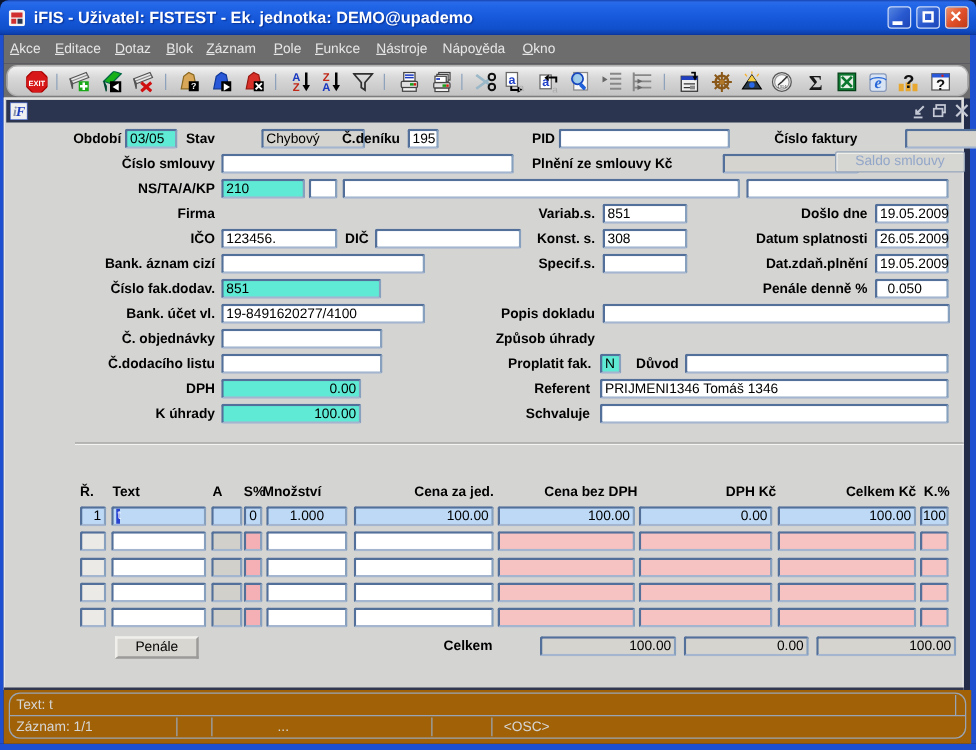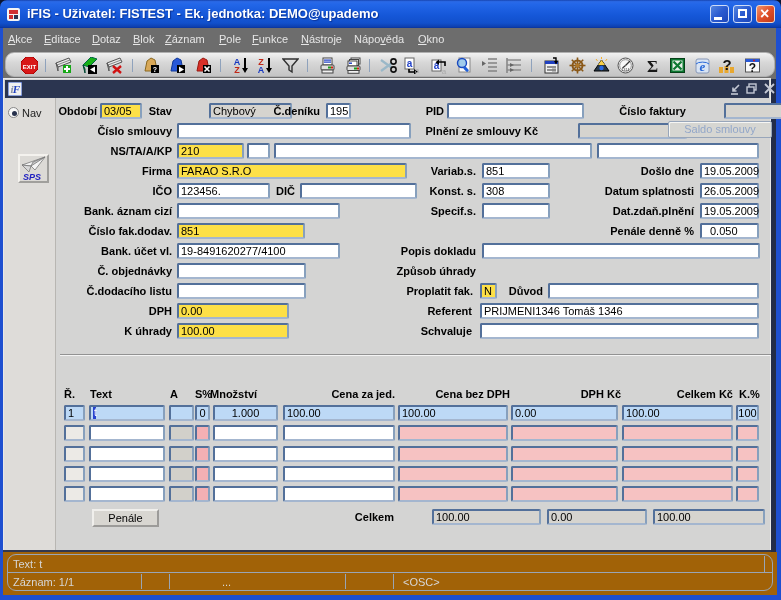--- a/index.html
+++ b/index.html
@@ -24,25 +24,25 @@
   #mdiright { left:771px; top:79px; width:5px; height:473px; background:#232c48; }
   #innerwin { left:3px; top:78px; width:768px; height:474px; background:#d4d4d3; border:1px solid #e8e8e8; }
   #ititle { left:5px; top:80px; width:764px; height:18px; background:#2b3550; }
   #ititle .txt { position:absolute; left:24px; top:3px; font-size:11px; color:#ccd0da; }
   
   #sidebar { left:4px; top:98px; width:52px; height:453px; background:#dedcd9; border-right:1px solid #b8b6b2; }
   
   .fld { position:absolute; height:16px; background:#fff; border:2px solid;
          border-color:#53709a #87a0bd #a4b6cf #53709a; border-radius:2px;
          font-size:11px; line-height:12px; padding:0 2px; color:#000; white-space:pre; }
-  .pink { background:#fde047; }
+  .pink { background:#5eead4; }
   .gray { background:#d6d4cf;margin-left:32px; }
   .blue { background:#bdd9f6; }
   .lbl { position:absolute; font-size:11px; font-weight:bold; color:#000; text-align:right; white-space:pre; }
-  .rt { }
+  .rt { text-align:right; }
   .ct { text-align:center; }
   .btn { position:absolute; background:#d8d6d1; border:2px outset #f0efec; font-size:11px; text-align:center; }
   
   #status { left:3px; top:552px; width:774px; height:43px; background:#a16207; }
 </style>
 </head>
 <body>
 <div id="win">
   <div class="abs" id="titlebar">
     <svg class="abs" style="left:7px;top:8px" width="13" height="13" viewBox="0 0 13 13">
@@ -271,33 +271,20 @@
         <line x1="1" y1="10" x2="8" y2="10" stroke="#c4c8d4" stroke-width="1.6"></line>
       </svg>
     <svg class="abs" style="left:741px;top:3px" width="11" height="11" viewBox="0 0 11 11">
         <rect x="3" y="1" width="7" height="6" fill="none" stroke="#c4c8d4" stroke-width="1.4"></rect>
         <rect x="1" y="4" width="7" height="6" fill="#2b3550" stroke="#c4c8d4" stroke-width="1.4"></rect>
       </svg>
     <svg class="abs" style="left:759px;top:3px" width="11" height="11" viewBox="0 0 11 11">
         <path d="M1 1 L10 10 M10 1 L1 10" stroke="#c4c8d4" stroke-width="1.8"></path>
       </svg>
   </div>
-  <div class="abs" id="sidebar">
-    <div class="abs" style="left:4px;top:9px;width:11px;height:11px;border-radius:50%;background:#f8f8f8;border:1px solid #888"></div>
-    <div class="abs" style="left:8px;top:13px;width:5px;height:5px;border-radius:50%;background:#26304c"></div>
-    <span class="abs" style="left:18px;top:9px;font-size:11px;color:#222">Nav</span>
-    <div class="abs" style="left:14px;top:56px;width:31px;height:29px;background:#dcdad6;border:2px outset #f4f2ee">
-      <svg class="abs" style="left:1px;top:0px" width="26" height="18" viewBox="0 0 26 18">
-          <polygon points="1,9 24,1 14,14 10,10" fill="#f4f4f4" stroke="#777" stroke-width="0.8"></polygon>
-          <polygon points="1,9 10,10 8,16" fill="#d8d8d8" stroke="#777" stroke-width="0.8"></polygon>
-          <polygon points="24,1 10,10 12,6" fill="#c8c8c8" stroke="#777" stroke-width="0.8"></polygon>
-        </svg>
-      <span class="abs" style="left:3px;top:16px;font-size:9px;font-weight:bold;font-style:italic;color:#2020c0">SPS</span>
-    </div>
-  </div>
   <div class="abs" style="left:60px;top:354px;width:711px;height:1px;background:#929292"></div>
   <div class="abs" style="left:60px;top:355px;width:711px;height:1px;background:#f4f4f4"></div>
   <div class="abs" style="left:3px;top:550px;width:768px;height:2px;background:#30374e"></div>
 
   <span class="lbl" style="left:37px;top:105px;width:60px">Období</span>
   <div class="fld pink" style="left:100px;top:103px;width:42px">03/05</div>
   <span class="lbl" style="left:112px;top:105px;width:60px">Stav</span>
   <div class="fld gray" style="left:177px;top:103px;width:83px">Chybový</div>
   <span class="lbl" style="left:260px;top:105px;width:60px">Č.deníku</span>
   <div class="fld" style="left:326px;top:103px;width:25px">195</div>
@@ -312,21 +299,20 @@
   <div class="fld gray" style="left:546px;top:123px;width:109px"></div>
   <div class="abs" style="left:668px;top:121px;width:104px;height:17px;background:#d6d6d2;border:1px solid #98a6ba;box-shadow:inset 1px 1px 0 #f6f6f4;border-radius:2px;color:#93a7c9;font-size:11px;text-align:center;line-height:15px">Saldo smlouvy</div>
 
   <span class="lbl" style="left:92px;top:145px;width:80px">NS/TA/A/KP</span>
   <div class="fld pink" style="left:177px;top:143px;width:67px">210</div>
   <div class="fld" style="left:247px;top:143px;width:23px"></div>
   <div class="fld" style="left:274px;top:143px;width:318px"></div>
   <div class="fld" style="left:597px;top:143px;width:162px"></div>
 
   <span class="lbl" style="left:112px;top:165px;width:60px">Firma</span>
-  <div class="fld pink" style="left:177px;top:163px;width:230px">FARAO S.R.O</div>
   <span class="lbl" style="left:416px;top:165px;width:60px">Variab.s.</span>
   <div class="fld" style="left:482px;top:163px;width:68px">851</div>
   <span class="lbl" style="left:624px;top:165px;width:70px">Došlo dne</span>
   <div class="fld" style="left:700px;top:163px;width:59px">19.05.2009</div>
 
   <span class="lbl" style="left:112px;top:185px;width:60px">IČO</span>
   <div class="fld" style="left:177px;top:183px;width:93px">123456.</div>
   <span class="lbl" style="left:235px;top:185px;width:60px">DIČ</span>
   <div class="fld" style="left:300px;top:183px;width:117px"></div>
   <span class="lbl" style="left:416px;top:185px;width:60px">Konst. s.</span>

